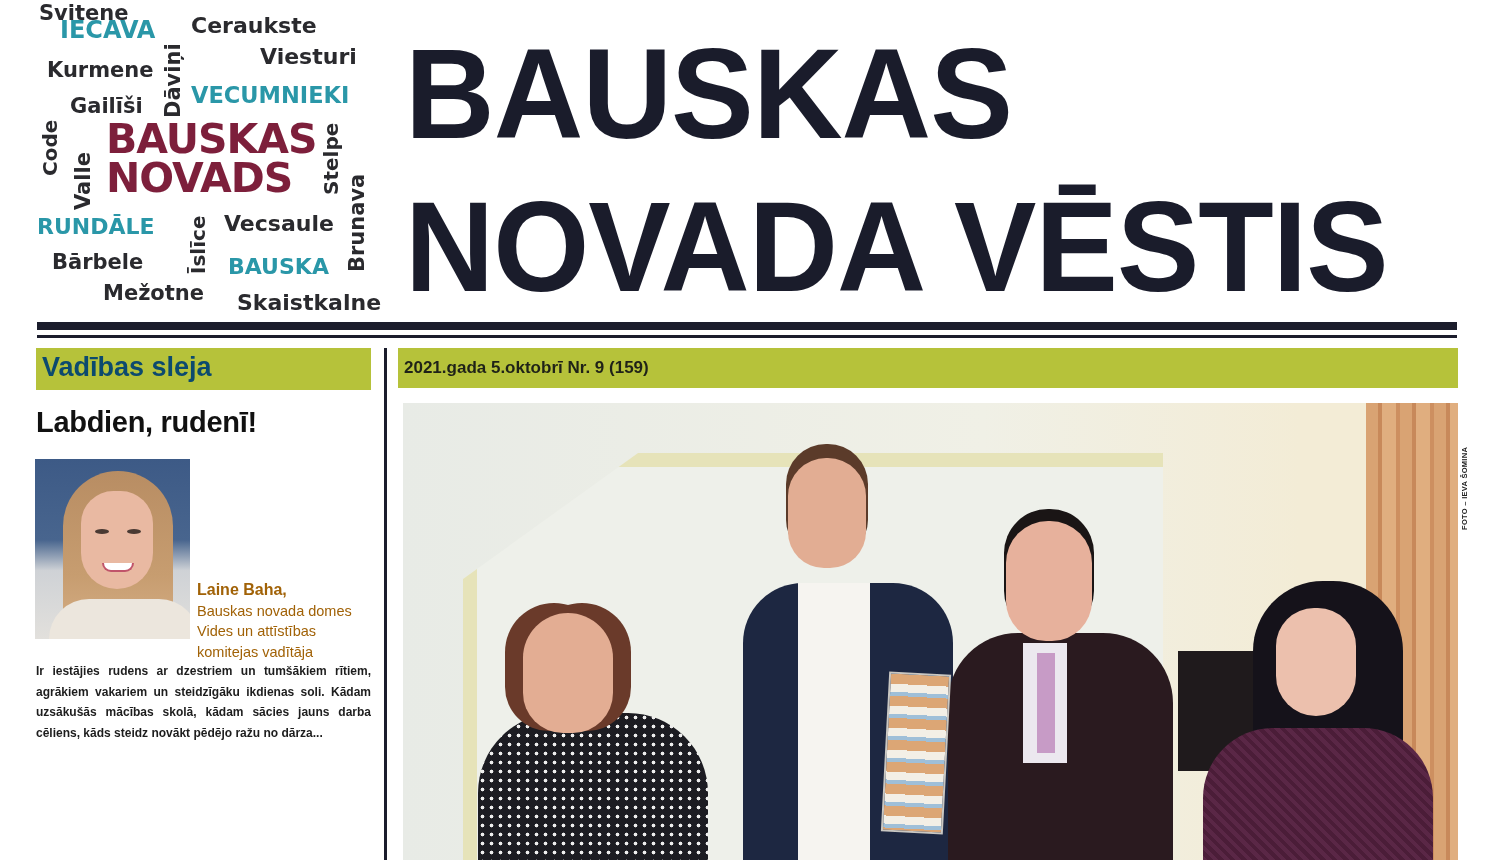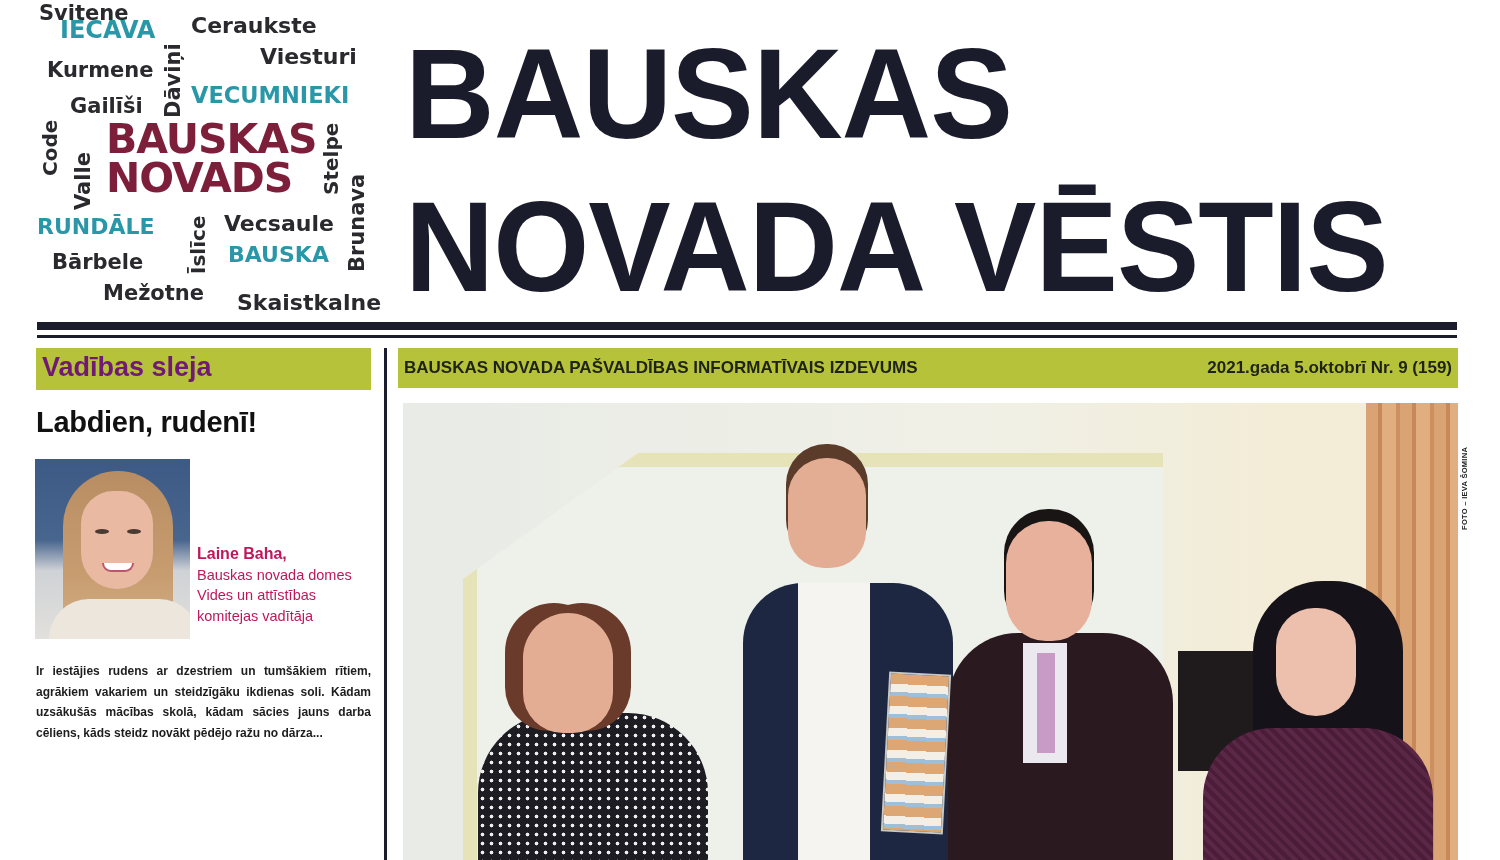--- a/index.html
+++ b/index.html
@@ -17,29 +17,29 @@
   .mast { position: absolute; left: 405px; font-family: "Liberation Sans", sans-serif; font-weight: bold; color: #1a1c2b; line-height: 1; letter-spacing: -1px; white-space: nowrap; }
   .mast.l1 { top: 30px; font-size: 128px; transform: scaleX(0.97); transform-origin: left top; }
   .mast.l2 { top: 183px; font-size: 128px; transform: scaleX(0.965); transform-origin: left top; }
 
   .rule-thick { position: absolute; left: 37px; top: 322px; width: 1420px; height: 8px; background: #1b1d2c; }
   .rule-thin { position: absolute; left: 37px; top: 335px; width: 1420px; height: 3px; background: #1b1d2c; }
 
   .vdivider { position: absolute; left: 384px; top: 348px; width: 3px; height: 512px; background: #1b1d2c; }
 
   
-  .col-label { position: absolute; left: 36px; top: 348px; width: 335px; height: 42px; background: #b6c23a; padding: 4px 0 0 6px; font-size: 27px; font-weight: bold; color: #701a75; }
+  .col-label { position: absolute; left: 36px; top: 348px; width: 335px; height: 42px; background: #b6c23a; padding: 4px 0 0 6px; font-size: 27px; font-weight: bold; color: #0c4a6e; }
   .headline { position: absolute; left: 36px; top: 406px; font-size: 29px; font-weight: bold; color: #111; letter-spacing: -0.3px; }
   .portrait { position: absolute; left: 35px; top: 459px; width: 155px; height: 180px; overflow: hidden; background: linear-gradient(180deg, #3d5a86 0%, #48658e 45%, #cfd2d6 62%, #e2e0dc 100%); }
   .portrait .hair { position: absolute; left: 28px; top: 12px; width: 110px; height: 175px; border-radius: 55px 55px 20px 20px; background: linear-gradient(180deg, #b88d63, #c79d70 60%, #d8b28a); }
   .portrait .face { position: absolute; left: 46px; top: 32px; width: 72px; height: 98px; border-radius: 36px 36px 40px 40px; background: #e9b9a2; }
   .portrait .mouth { position: absolute; left: 67px; top: 104px; width: 32px; height: 9px; border-radius: 0 0 16px 16px; background: #fff; border: 2px solid #c0546a; border-top: none; }
   .portrait .eye { position: absolute; top: 70px; width: 14px; height: 5px; border-radius: 50%; background: #4a3a33; }
   .portrait .jacket { position: absolute; left: 14px; top: 140px; width: 150px; height: 60px; border-radius: 40px 40px 0 0; background: #ece6dd; }
-  .byline { position: absolute; left: 197px; top: 544px; width: 180px; font-size: 14.5px; line-height: 20.5px; color: #be185d; }
+  .byline { position: absolute; left: 197px; top: 580px; width: 180px; font-size: 14.5px; line-height: 20.5px; color: #a16207; }
   .byline .name { font-weight: bold; font-size: 16px; }
 
   .body-text { position: absolute; left: 36px; top: 661px; width: 335px; font-size: 12px; line-height: 20.6px; color: #1d1d1d; text-align: justify; }
   .body-text p.lead { font-weight: bold; }
 
   
   .issue-bar { position: absolute; left: 398px; top: 348px; width: 1060px; height: 40px; background: #b6c23a; display: flex; justify-content: space-between; align-items: center; padding: 0 6px 0 6px; font-size: 17px; font-weight: bold; color: #1f2218; }
 
   
   .photo { position: absolute; left: 403px; top: 403px; width: 1055px; height: 457px; overflow: hidden; background: linear-gradient(90deg, #e8ebe6 0%, #f0f0e6 55%, #f3ecd6 85%); }
@@ -78,21 +78,21 @@
   <span class="cw rot" style="left:40px;top:176px;font-size:20px;">Code</span>
   <span class="cw maroon" style="left:106px;top:119px;font-size:41px;letter-spacing:-1px;">BAUSKAS</span>
   <span class="cw maroon" style="left:106px;top:158px;font-size:41px;letter-spacing:-1px;">NOVADS</span>
   <span class="cw rot" style="left:321px;top:195px;font-size:20px;">Stelpe</span>
   <span class="cw rot" style="left:73px;top:210px;font-size:21px;">Valle</span>
   <span class="cw rot" style="left:347px;top:272px;font-size:21px;">Brunava</span>
   <span class="cw teal" style="left:37px;top:216px;font-size:22px;">RUNDĀLE</span>
   <span class="cw rot" style="left:188px;top:274px;font-size:20px;">Īslīce</span>
   <span class="cw" style="left:224px;top:213px;font-size:22px;">Vecsaule</span>
   <span class="cw" style="left:52px;top:252px;font-size:21px;">Bārbele</span>
-  <span class="cw teal" style="left:228px;top:244px;font-size:22px;">BAUSKA</span>
+  <span class="cw teal" style="left:228px;top:256px;font-size:22px;">BAUSKA</span>
   <span class="cw" style="left:103px;top:283px;font-size:21px;">Mežotne</span>
   <span class="cw" style="left:225px;top:292px;font-size:22px;margin-left:12px;">Skaistkalne</span>
 </div>
 
 <div class="mast l1">BAUSKAS</div>
 <div class="mast l2">NOVADA VĒSTIS</div>
 
 <div class="rule-thick"></div>
 <div class="rule-thin"></div>
 <div class="vdivider"></div>
@@ -114,21 +114,20 @@
   <div>Bauskas novada domes</div>
   <div>Vides un attīstības</div>
   <div>komitejas vadītāja</div>
 </div>
 
 <div class="body-text">
   <p class="lead">Ir iestājies rudens ar dzestriem un tumšākiem rītiem, agrākiem vakariem un steidzīgāku ikdienas soli. Kādam uzsākušās mācības skolā, kādam sācies jauns darba cēliens, kāds steidz novākt pēdējo ražu no dārza...</p>
 </div>
 
 <div class="issue-bar">
-  <span>BAUSKAS NOVADA PAŠVALDĪBAS INFORMATĪVAIS IZDEVUMS</span>
   <span>2021.gada 5.oktobrī Nr. 9 (159)</span>
 </div>
 
 <div class="photo">
   <div class="wall-arch"></div>
   <div class="wood"></div>
   <div class="piano"></div>
   <div class="person p1-body"></div>
   <div class="person p1-head"></div>
   <div class="person p2-body"></div>

